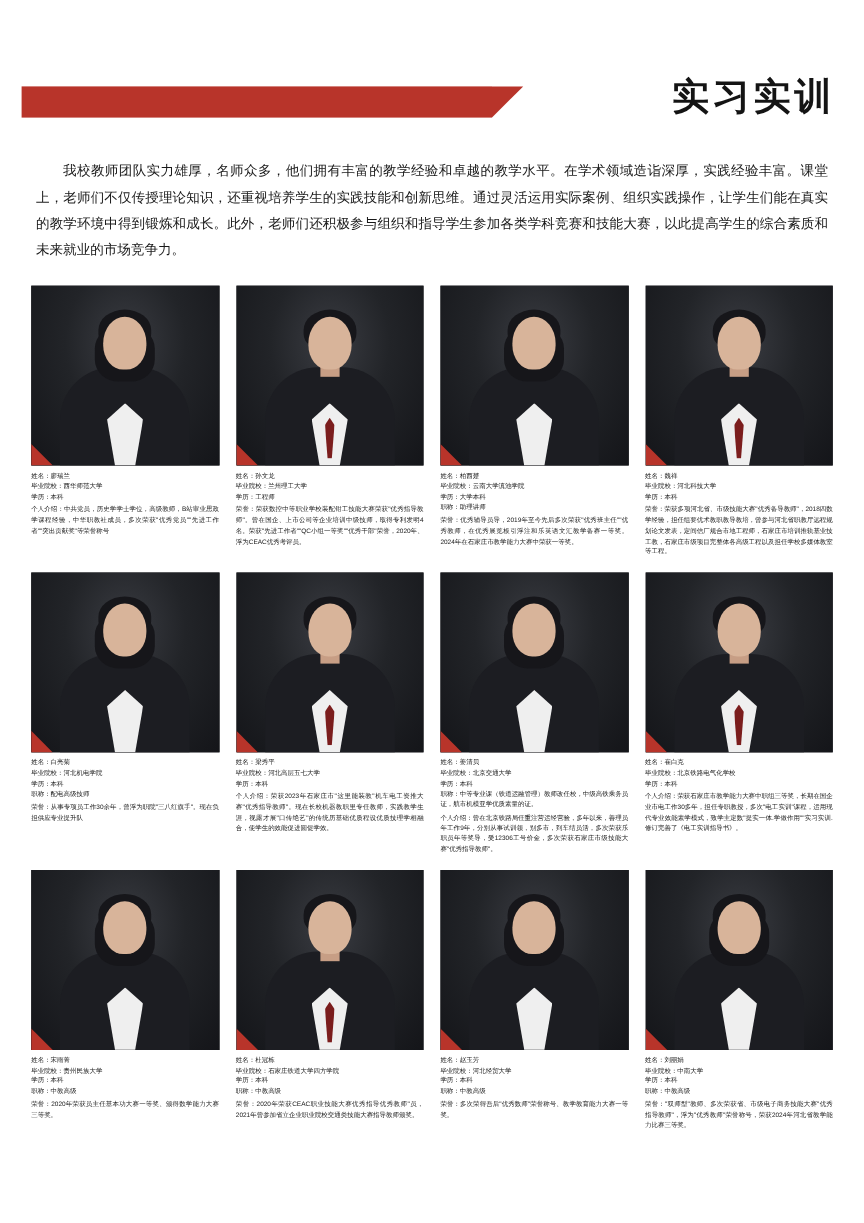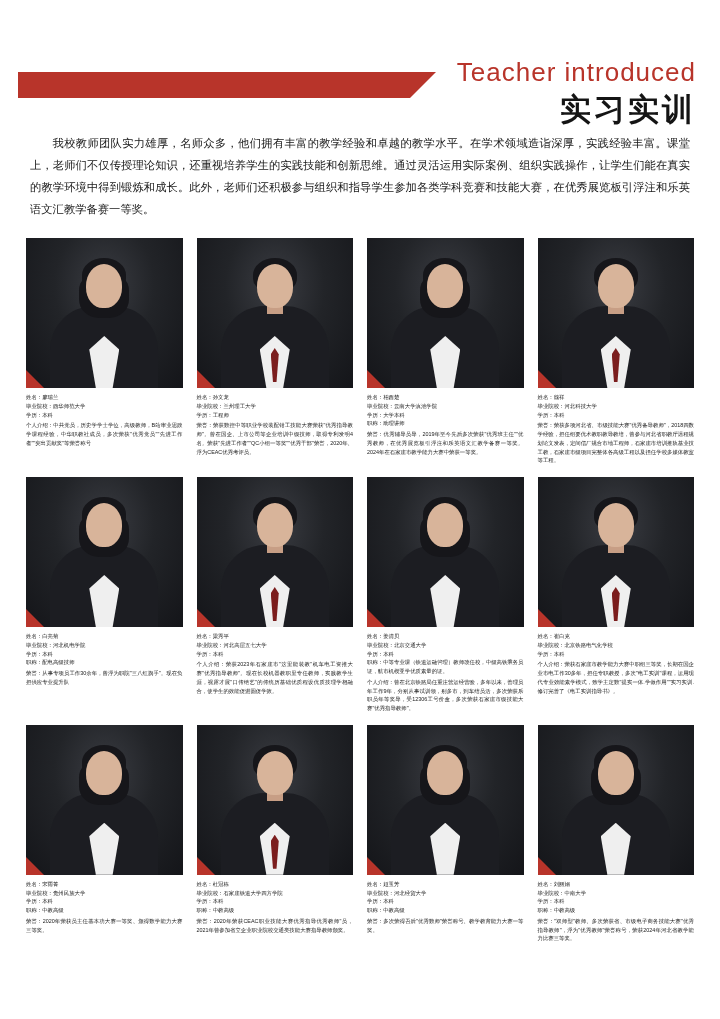--- a/index.html
+++ b/index.html
@@ -151,26 +151,25 @@
   }
   .caption .ln{display:block;}
   .caption .blk{margin-top:2px;display:block;text-indent:0;}
 </style>
 </head>
 <body>
 
 <div class="header">
   <div class="header-bar"></div>
   <div class="header-text">
-    <div class="header-en">Teacher introduced</div>
     <div class="header-cn">实习实训</div>
   </div>
 </div>
 
-<p class="intro">我校教师团队实力雄厚，名师众多，他们拥有丰富的教学经验和卓越的教学水平。在学术领域造诣深厚，实践经验丰富。课堂上，老师们不仅传授理论知识，还重视培养学生的实践技能和创新思维。通过灵活运用实际案例、组织实践操作，让学生们能在真实的教学环境中得到锻炼和成长。此外，老师们还积极参与组织和指导学生参加各类学科竞赛和技能大赛，在优秀展览板引浮注和乐英语文汇教学备赛一等奖。</p>
+<p class="intro">我校教师团队实力雄厚，名师众多，他们拥有丰富的教学经验和卓越的教学水平。在学术领域造诣深厚，实践经验丰富。课堂上，老师们不仅传授理论知识，还重视培养学生的实践技能和创新思维。通过灵活运用实际案例、组织实践操作，让学生们能在真实的教学环境中得到锻炼和成长。此外，老师们还积极参与组织和指导学生参加各类学科竞赛和技能大赛，以此提高学生的综合素质和未来就业的市场竞争力。</p>
 
 <div class="grid">
 
   <div class="card">
     <div class="photo">
       <div class="p-bg"></div>
         <div class="p-body"></div>
         <div class="p-shirt"></div>
       <div class="p-neck"></div>
         <div class="p-hair long"></div>

